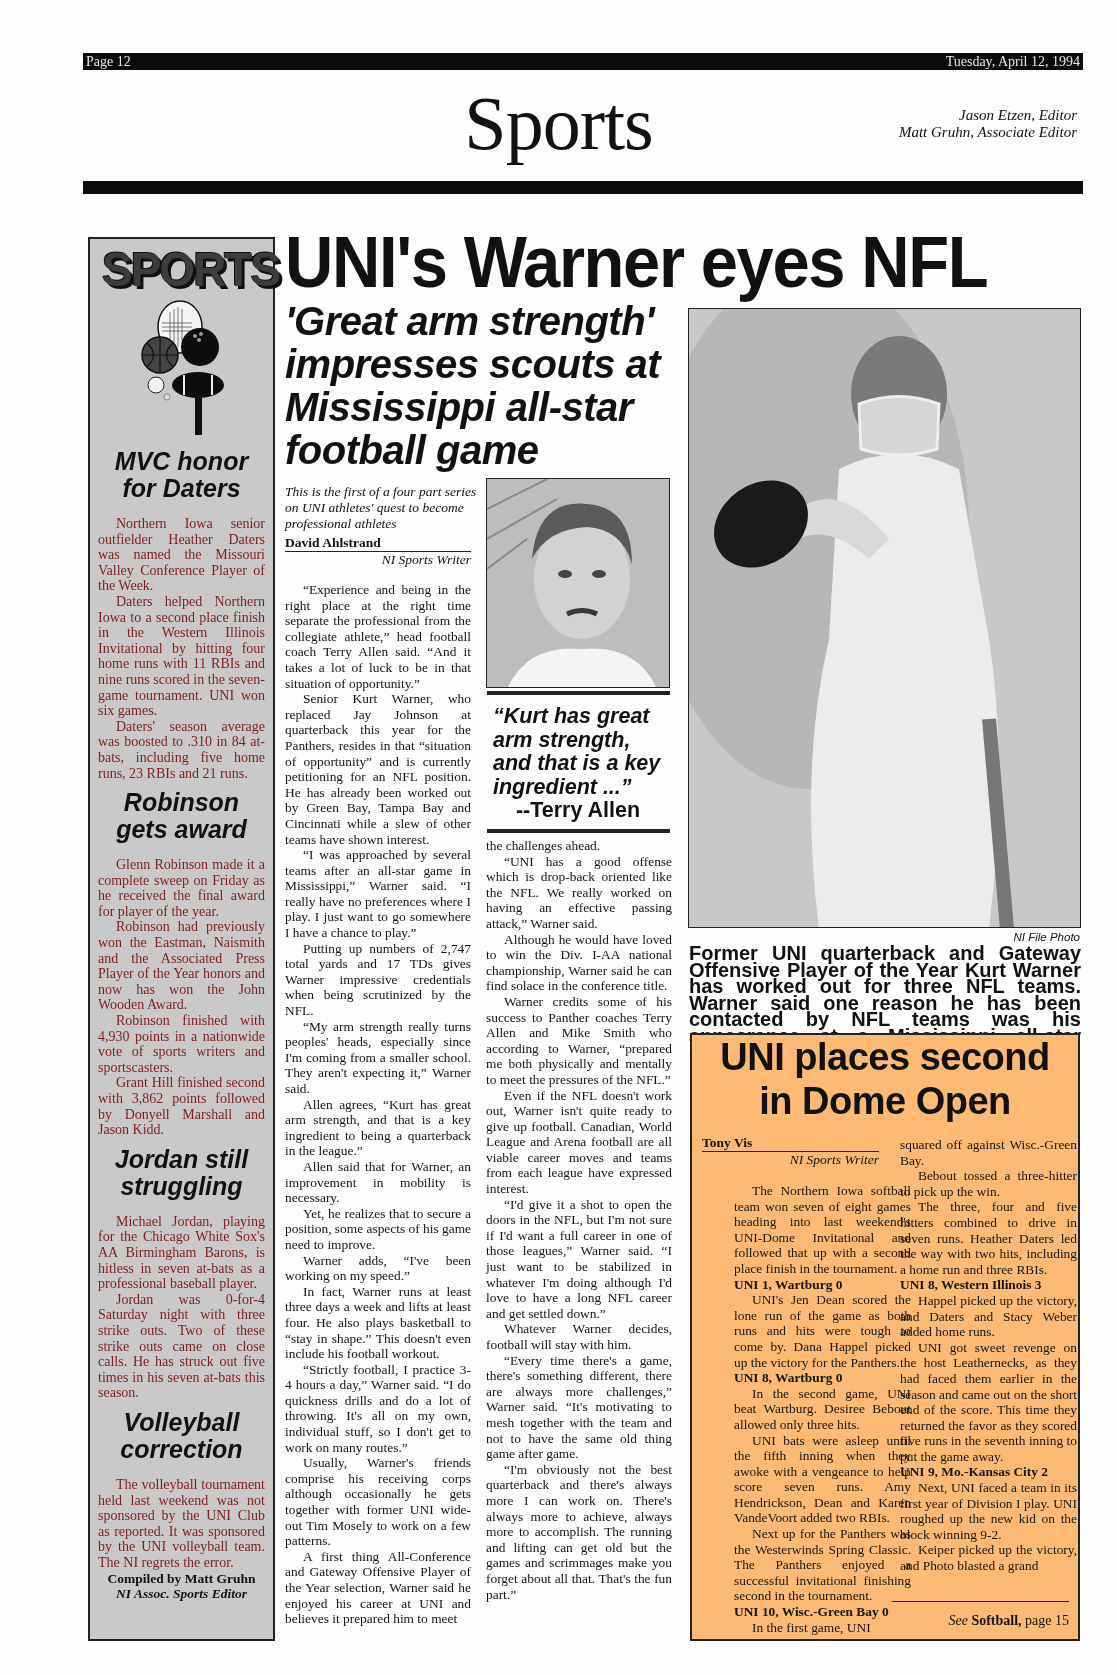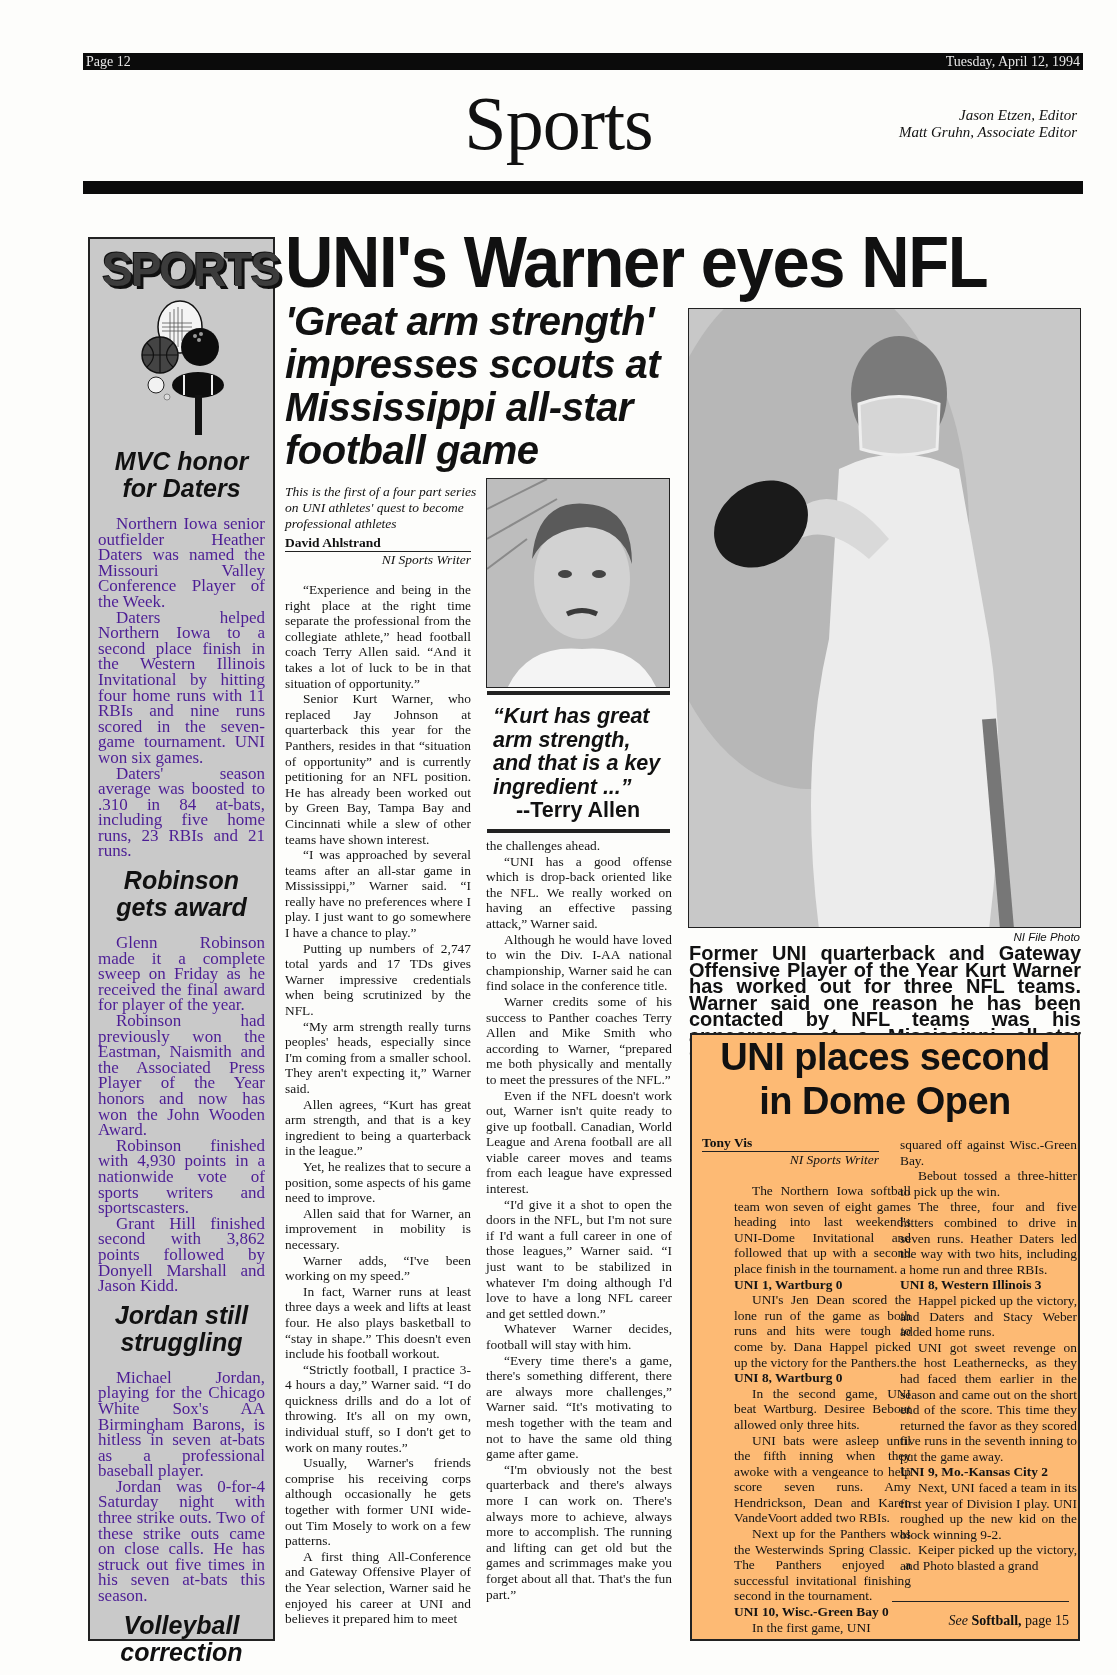--- a/index.html
+++ b/index.html
@@ -13,21 +13,21 @@
   .masthead-title { position: absolute; left: 0; width: 1117px; top: 78px; text-align: center; font-family: "Liberation Serif", serif; font-size: 76px; line-height: 90px; font-weight: normal; letter-spacing: -1px; }
   .editors { position: absolute; right: 40px; top: 107px; text-align: right; font-family: "Liberation Serif", serif; font-style: italic; font-size: 15px; line-height: 17px; }
   .rule-thick { position: absolute; left: 83px; top: 181px; width: 1000px; height: 13px; background: #0b0b0b; }
 
   
   .sidebar { position: absolute; left: 88px; top: 237px; width: 187px; height: 1404px; background: #c9c9c9; border: 2px solid #222; padding: 6px 8px; }
   .sb-logo { height: 195px; position: relative; }
   .sb-logo .word { position: absolute; left: 4px; top: 2px; width: 168px; text-align: center; font-family: "Liberation Sans", sans-serif; font-weight: 900; font-size: 46px; line-height: 44px; color: #3c3c3c; letter-spacing: -2px; text-shadow: 3px 3px 0 #111, -1px -1px 0 #111; transform: scaleY(1.05); }
   .sb-logo svg { position: absolute; left: 40px; top: 52px; }
   .sb-head { font-family: "Liberation Sans", sans-serif; font-weight: bold; font-style: italic; font-size: 25px; line-height: 27px; text-align: center; color: #111; margin: 8px 0 14px; }
-  .sb-p { font-size: 17px; line-height: 15.6px; text-align: justify; text-indent: 18px; color: #4c1d95; }
+  .sb-p { font-size: 14px; line-height: 15.6px; text-align: justify; text-indent: 18px; color: #7f1d1d; }
   .sb-credit { text-align: center; font-weight: bold; font-size: 13.5px; line-height: 15px; margin-top: 1px; }
   .sb-credit .sub { font-style: italic; }
 
   
   .headline { position: absolute; left: 285px; top: 222px; width: 800px; font-family: "Liberation Sans", sans-serif; font-weight: bold; font-size: 72px; line-height: 80px; letter-spacing: -1.5px; transform: scaleX(0.93); transform-origin: left; white-space: nowrap; }
   .deck { position: absolute; left: 285px; top: 300px; width: 390px; font-family: "Liberation Sans", sans-serif; font-weight: bold; font-style: italic; font-size: 40px; line-height: 43px; letter-spacing: -0.5px; }
   .series-note { position: absolute; left: 285px; top: 484px; width: 200px; font-style: italic; font-size: 13.5px; line-height: 16px; }
   .byline { position: absolute; left: 285px; top: 535px; width: 186px; }
   .byline .name { font-weight: bold; font-size: 13.5px; line-height: 16px; border-bottom: 1px solid #222; padding-bottom: 0; }
   .byline .role { font-style: italic; font-size: 13.5px; line-height: 16px; text-align: right; }
@@ -141,22 +141,22 @@
   <div class="role">NI Sports Writer</div>
 </div>
 
 <div class="col col1">
   <p>“Experience and being in the right place at the right time separate the professional from the collegiate athlete,” head football coach Terry Allen said. “And it takes a lot of luck to be in that situation of opportunity.”</p>
   <p>Senior Kurt Warner, who replaced Jay Johnson at quarterback this year for the Panthers, resides in that “situation of opportunity” and is currently petitioning for an NFL position. He has already been worked out by Green Bay, Tampa Bay and Cincinnati while a slew of other teams have shown interest.</p>
   <p>“I was approached by several teams after an all-star game in Mississippi,” Warner said. “I really have no preferences where I play. I just want to go somewhere I have a chance to play.”</p>
   <p>Putting up numbers of 2,747 total yards and 17 TDs gives Warner impressive credentials when being scrutinized by the NFL.</p>
   <p>“My arm strength really turns peoples' heads, especially since I'm coming from a smaller school. They aren't expecting it,” Warner said.</p>
   <p>Allen agrees, “Kurt has great arm strength, and that is a key ingredient to being a quarterback in the league.”</p>
+  <p>Allen said that for Warner, an improvement in mobility is necessary.</p>
   <p>Yet, he realizes that to secure a position, some aspects of his game need to improve.</p>
-  <p>Allen said that for Warner, an improvement in mobility is necessary.</p>
   <p>Warner adds, “I've been working on my speed.”</p>
   <p>In fact, Warner runs at least three days a week and lifts at least four. He also plays basketball to “stay in shape.” This doesn't even include his football workout.</p>
   <p>“Strictly football, I practice 3-4 hours a day,” Warner said. “I do quickness drills and do a lot of throwing. It's all on my own, individual stuff, so I don't get to work on many routes.”</p>
   <p>Usually, Warner's friends comprise his receiving corps although occasionally he gets together with former UNI wide-out Tim Mosely to work on a few patterns.</p>
   <p>A first thing All-Conference and Gateway Offensive Player of the Year selection, Warner said he enjoyed his career at UNI and believes it prepared him to meet</p>
 </div>
 
 <div class="headshot">
   <svg width="184" height="210" viewBox="0 0 184 210">
     <rect width="184" height="210" fill="#bdbdbd"></rect>

